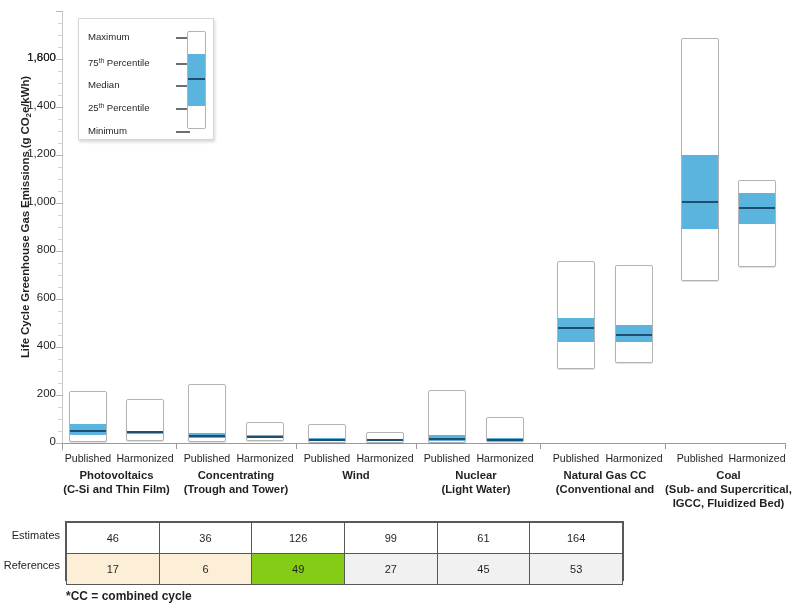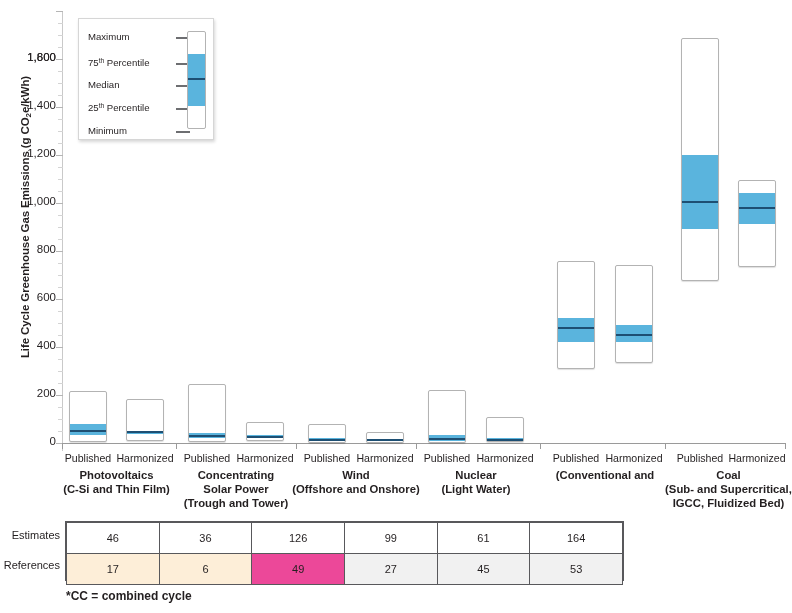--- a/index.html
+++ b/index.html
@@ -341,32 +341,31 @@
       <div class="sublabel" style="left: 536px; top: 452px; width: 80px;">Published</div>
       <div class="sublabel" style="left: 594px; top: 452px; width: 80px;">Harmonized</div>
       <div class="sublabel" style="left: 660px; top: 452px; width: 80px;">Published</div>
       <div class="sublabel" style="left: 717px; top: 452px; width: 80px;">Harmonized</div>
       <div class="grouplabel" style="left: 31.5px; top: 468px; width: 170px;">
         <div>Photovoltaics</div>
         <div>(C-Si and Thin Film)</div>
       </div>
       <div class="grouplabel" style="left: 151px; top: 468px; width: 170px;">
         <div>Concentrating</div>
-        <div>Solar Power</div>
         <div>(Trough and Tower)</div>
       </div>
       <div class="grouplabel" style="left: 271px; top: 468px; width: 170px;">
         <div>Wind</div>
-        <div>(Offshore and Onshore)</div>
       </div>
       <div class="grouplabel" style="left: 391px; top: 468px; width: 170px;">
         <div>Nuclear</div>
         <div>(Light Water)</div>
       </div>
       <div class="grouplabel" style="left: 520px; top: 468px; width: 170px;">
+        <div>Natural Gas CC</div>
         <div>(Conventional and</div>
       </div>
       <div class="grouplabel" style="left: 643.5px; top: 468px; width: 170px;">
         <div>Coal</div>
         <div>(Sub- and Supercritical,</div>
         <div>IGCC, Fluidized Bed)</div>
       </div>
     </div>
 
   <div id="legend">
@@ -395,21 +394,21 @@
             <td>46</td>
             <td>36</td>
             <td>126</td>
             <td>99</td>
             <td>61</td>
             <td>164</td>
           </tr>
       <tr class="ref" id="row-references">
             <td style="background: rgb(253, 238, 216);">17</td>
             <td style="background: rgb(253, 238, 216);">6</td>
-            <td style="background: #ec4899;">49</td>
+            <td style="background: #84cc16;">49</td>
             <td style="background: rgb(241, 241, 241);">27</td>
             <td style="background: rgb(241, 241, 241);">45</td>
             <td style="background: rgb(241, 241, 241);">53</td>
           </tr>
     </tbody>
       </table>
   </div>
 
   <div id="footnote">*CC = combined cycle</div>
 </div>

